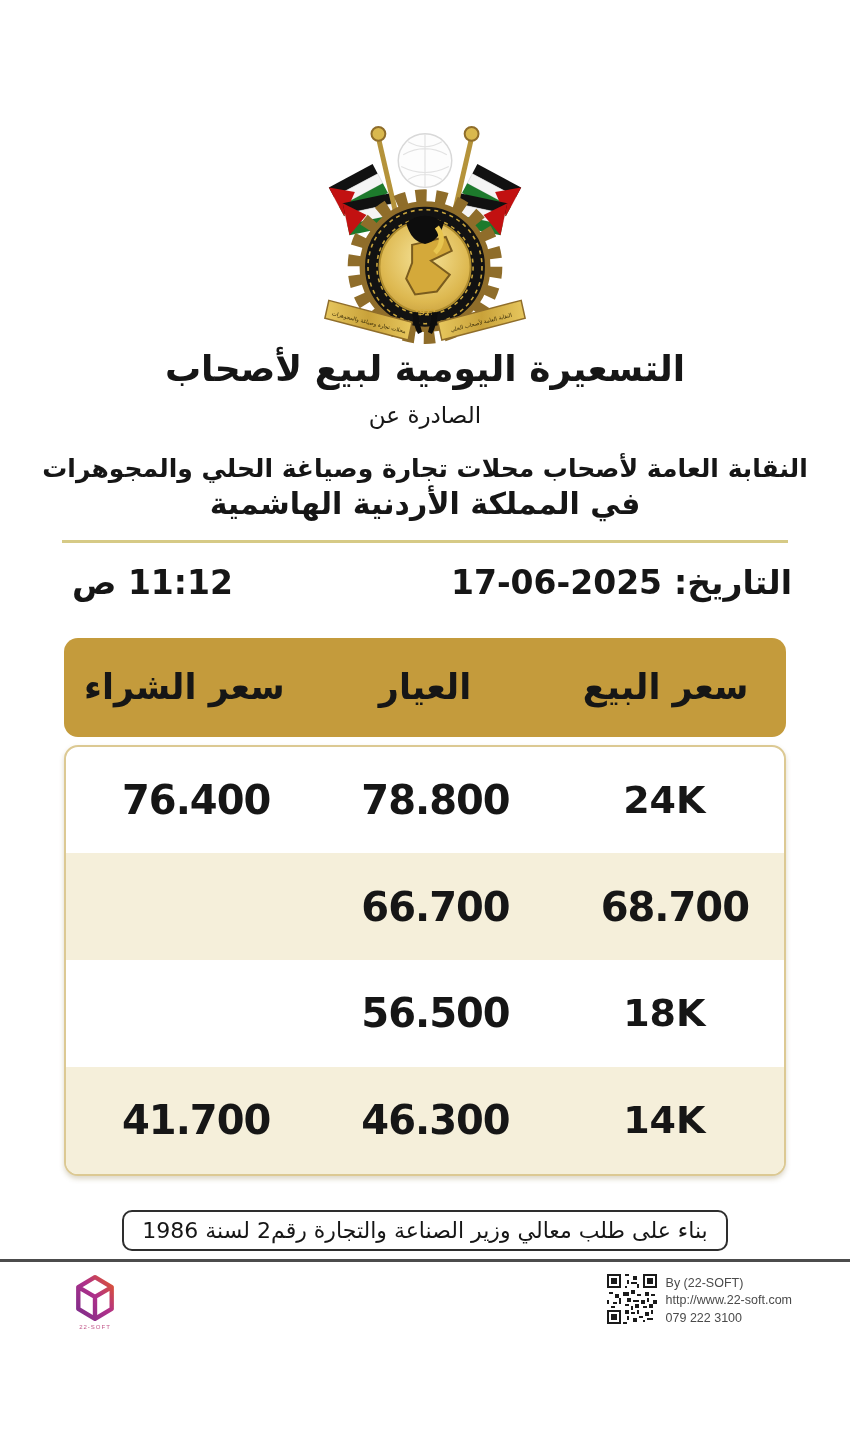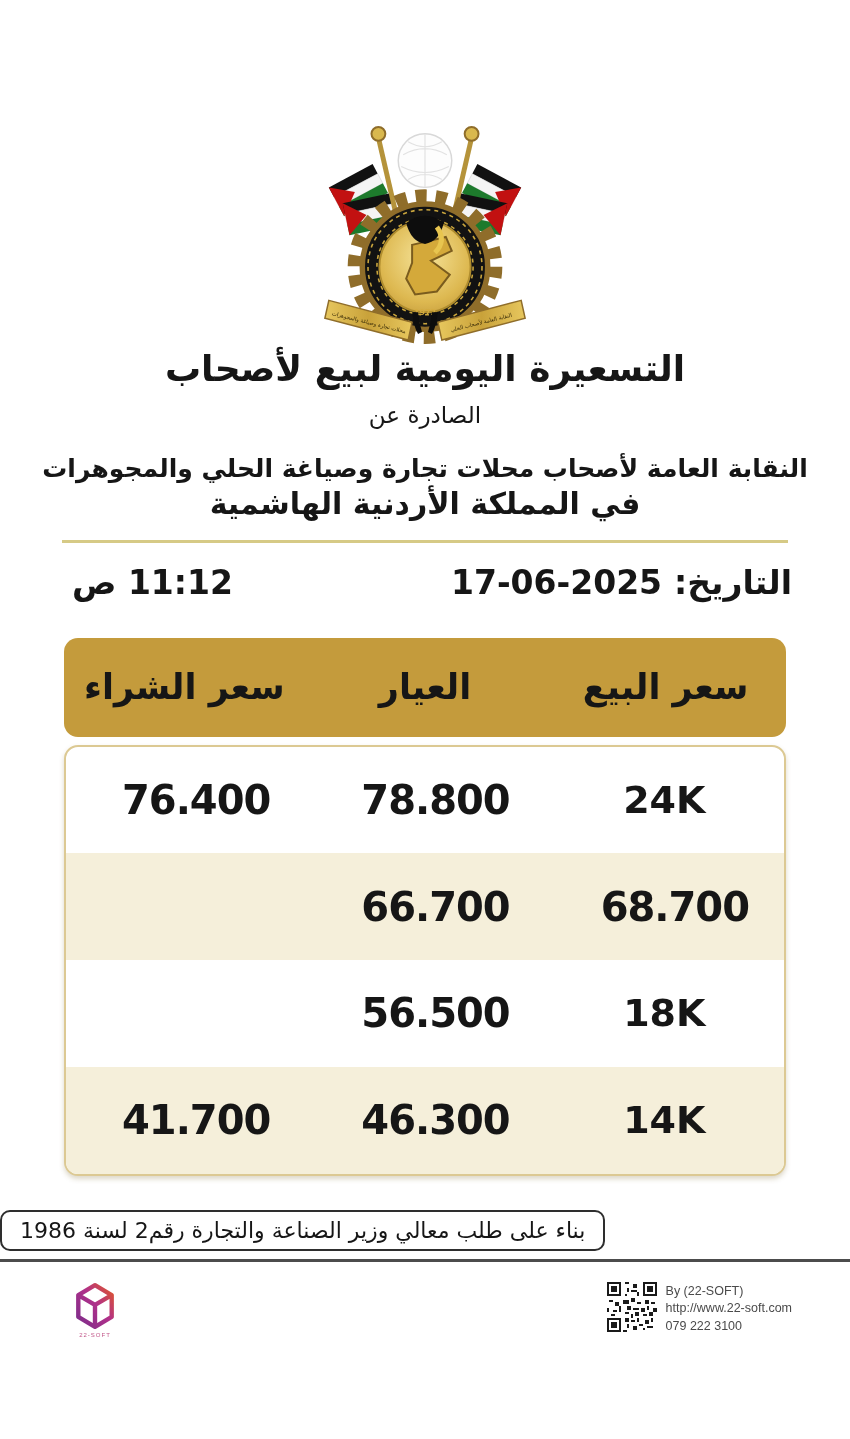--- a/index.html
+++ b/index.html
@@ -19,25 +19,25 @@
   .price-header{direction:rtl;display:grid;grid-template-columns:1fr 1fr 1fr;align-items:center;
                 margin:36px 64px 0;height:99px;background:#C49B3C;border-radius:14px;
                 font-size:35px;font-weight:700;text-align:center;}
   .price-body{direction:rtl;margin:8px 64px 0;height:427px;border:2px solid #DCC993;border-radius:14px;
               overflow:hidden;display:flex;flex-direction:column;background:#fff;
               box-shadow:0 3px 5px rgba(120,100,40,0.25);}
   .price-row{flex:1;display:grid;grid-template-columns:1fr 1fr 1fr;align-items:center;text-align:center;}
   .price-row:nth-child(even){background:#F5EFDA;}
   .karat-cell{font-size:38px;font-weight:700;}
   .price-cell{font-size:40px;font-weight:700;letter-spacing:-1px;margin-left:21px;}
-  .footnote-wrap{display:flex;justify-content:flex-start;margin-top:34px;}
+  .footnote-wrap{display:flex;justify-content:center;margin-top:34px;}
   .footnote{direction:rtl;border:2.5px solid #2e2e2e;border-radius:10px;padding:6px 18px;
             font-size:22px;font-weight:500;}
   .dark-divider{margin:8px 0 0;border:none;border-top:3px solid #4C4C4C;}
-  .footer-row{display:flex;justify-content:space-between;align-items:flex-start;padding:20px 58px 0 60px;}
+  .footer-row{display:flex;justify-content:space-between;align-items:flex-start;padding:12px 58px 0 60px;}
   .vendor-logo{display:flex;flex-direction:column;align-items:center;width:70px;}
   .vendor-caption{font-size:6px;color:#c2578a;margin-top:2px;letter-spacing:1px;font-family:"Liberation Sans",sans-serif;}
   .qr-group{display:flex;gap:9px;}
   .qr-text{font-family:"Liberation Sans",sans-serif;font-size:12.5px;color:#4a4a4a;line-height:1.4;padding-top:1px;}
 </style>
 </head>
 <body>
 
 <div class="page">
 

